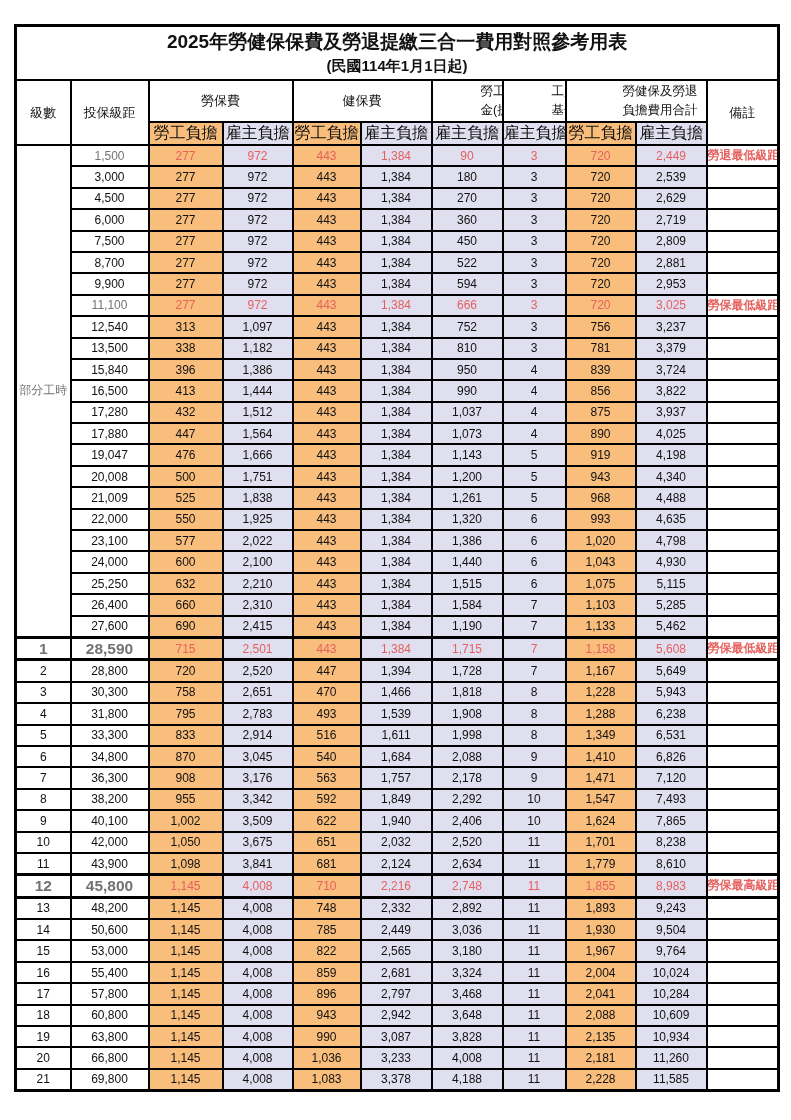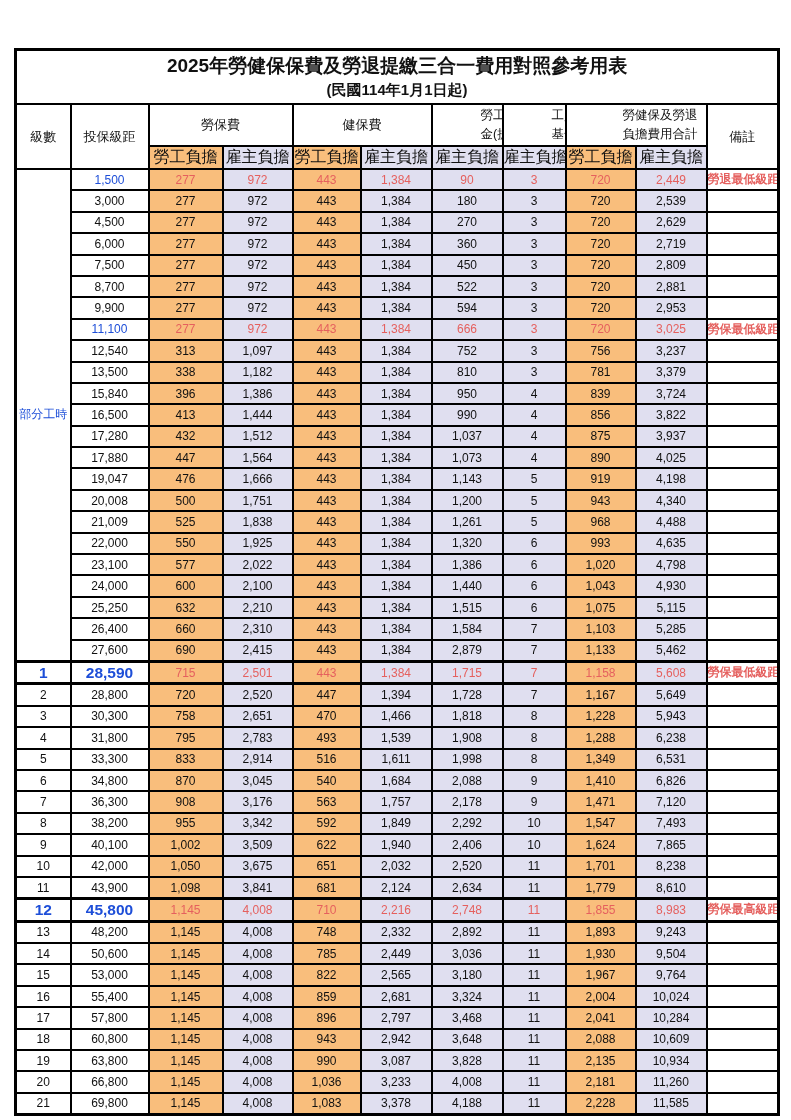--- a/index.html
+++ b/index.html
@@ -1,20 +1,20 @@
 <!DOCTYPE html>
 <html style="--emp-bg: #f9be7c; --er-bg: #e0dff0; --hl: #e5605e;"><head>
 <meta charset="utf-8">
 <style>
   html,body{margin:0;padding:0;}
   body{
     width:791px;height:1120px;background:#ffffff;position:relative;
     font-family:"Liberation Sans","DejaVu Sans",sans-serif;color:#111;
   }
-  .sheet{position:absolute;left:14px;top:48px;}
+  .sheet{position:absolute;left:14px;top:24px;}
   table{border-collapse:collapse;table-layout:fixed;width:763px;border:3px solid #000;}
   th,td{border:2px solid #000;padding:0;text-align:center;vertical-align:middle;
         overflow:hidden;white-space:nowrap;}
   
   .title-cell{height:52px;background:#fff;}
   .title-line{font-size:19px;font-weight:bold;line-height:26px;}
   .subtitle-line{font-size:15px;font-weight:bold;line-height:22px;}
   
   .h1 th{height:40px;font-size:13px;font-weight:500;background:#fff;}
   .h1 .two-line div{line-height:19px;font-size:12.5px;font-weight:500;padding-left:48px;}
@@ -23,21 +23,21 @@
   .er-bg{background:var(--er-bg,#e0dff0);}
   
   .data-row td{height:19.4px;font-size:12px;}
   .data-row .c-emp{background:var(--emp-bg,#f9be7c);}
   .data-row .c-er{background:var(--er-bg,#e0dff0);}
   .level,.bracket,.remark{background:#fff;}
   .bracket{font-size:12.5px;}
   .part-time{font-size:12px;background:#fff;font-family:Liberation Serif, serif;}
   .remark{font-size:10px;font-weight:bold;color:var(--hl,#e5605e);margin-top:48px;}
   .red td{color:var(--hl,#e5605e);}
-  .red td.level,.red td.bracket,.red td.part-time{color:#1d4ed8;}
+  .red td.level,.red td.bracket,.red td.part-time{color:#737373;}
   .big td{border-top:3px solid #000;border-bottom:3px solid #000;}
   .big td.level,.big td.bracket{font-size:15.5px;font-weight:bold;}
 </style>
 </head>
 <body>
 
 <div class="sheet">
   <table>
     <colgroup>
       <col style="width:55px">
@@ -354,21 +354,21 @@
           <td class="c-emp">1,103</td>
           <td class="c-er">5,285</td>
           <td class="remark"></td>
         </tr>
         <tr class="data-row">
           <td class="bracket">27,600</td>
           <td class="c-emp">690</td>
           <td class="c-er">2,415</td>
           <td class="c-emp">443</td>
           <td class="c-er">1,384</td>
-          <td class="c-er">2,879</td>
+          <td class="c-er">1,190</td>
           <td class="c-er">7</td>
           <td class="c-emp">1,133</td>
           <td class="c-er">5,462</td>
           <td class="remark"></td>
         </tr>
         <tr class="data-row red big">
           <td class="level">1</td>
           <td class="bracket">28,590</td>
           <td class="c-emp">715</td>
           <td class="c-er">2,501</td>

